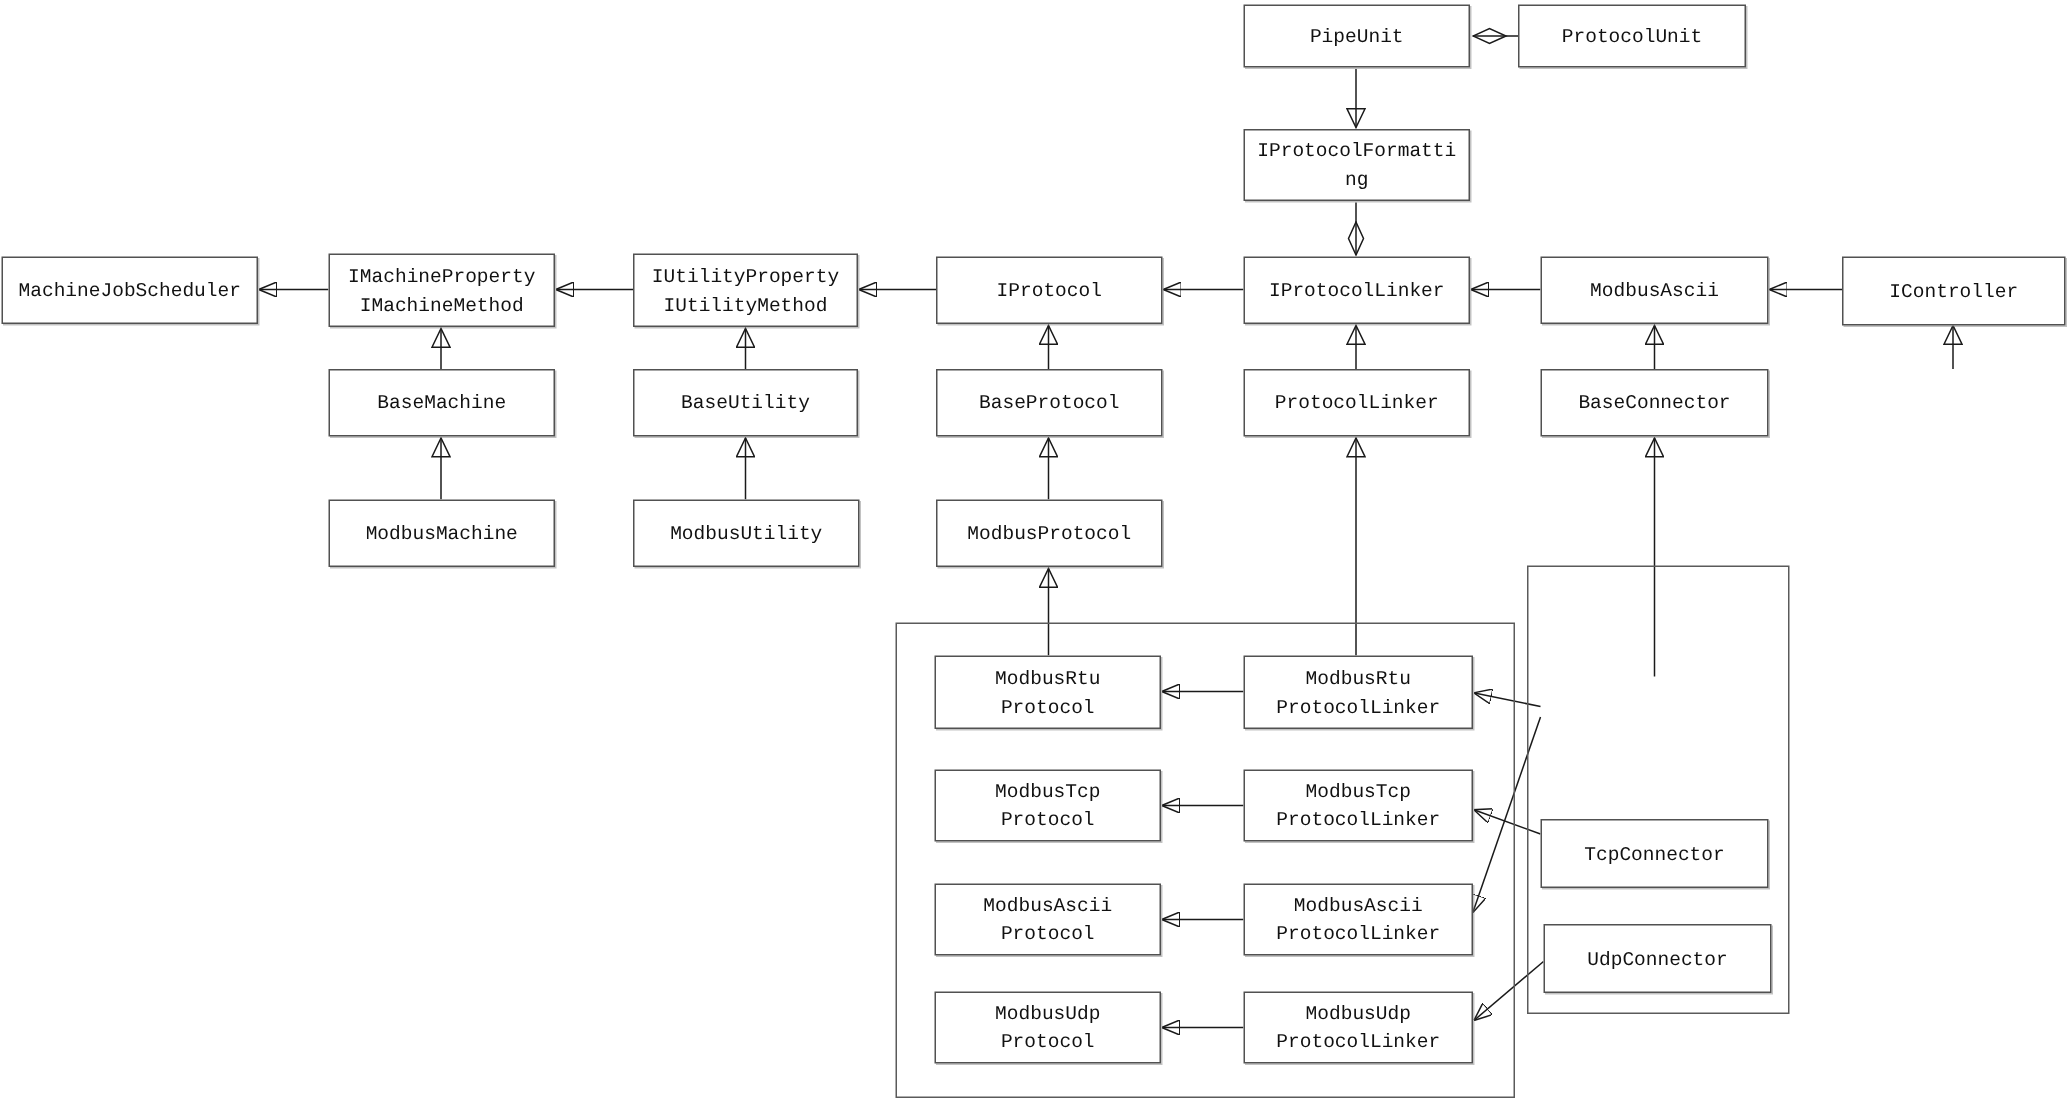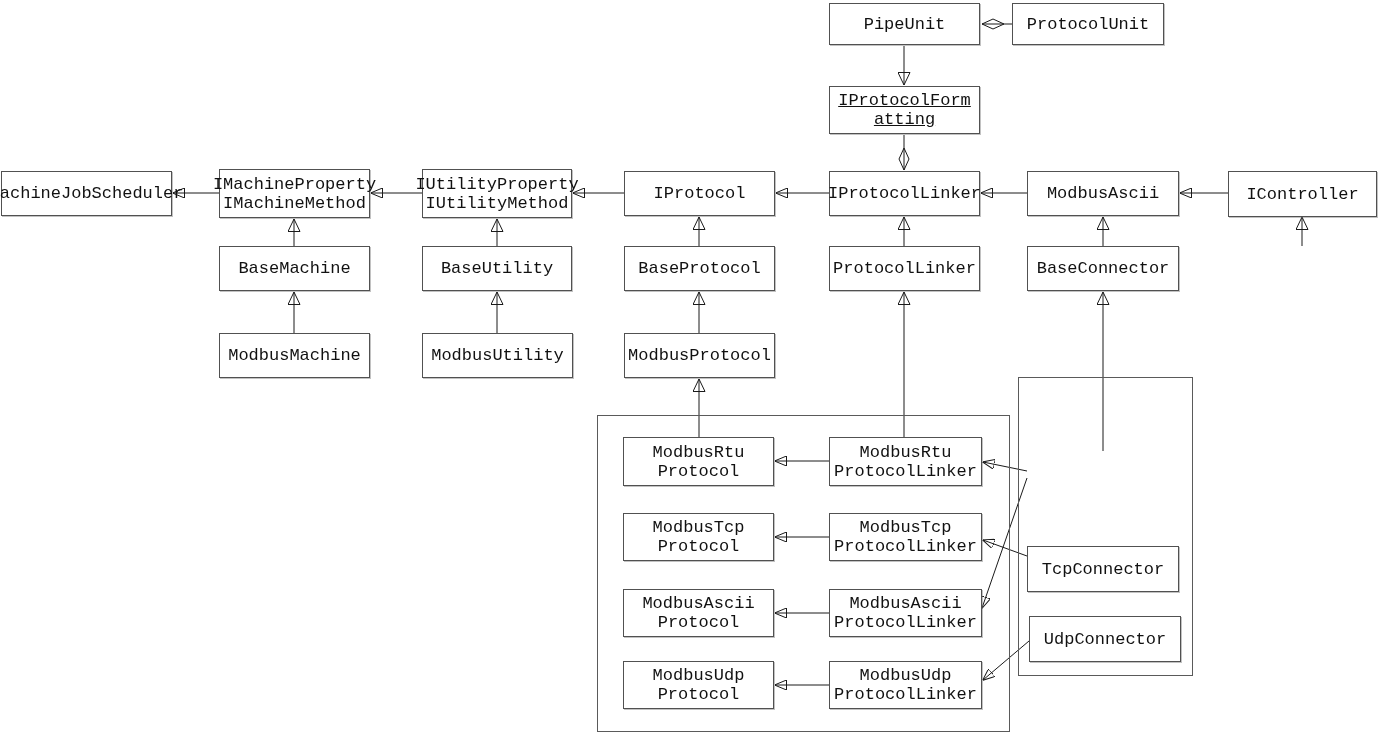--- a/index.html
+++ b/index.html
@@ -1,29 +1,29 @@
 <!DOCTYPE html>
 <html><head>
 <meta charset="utf-8">
 <style>
   html,body{margin:0;padding:0;background:#fff;}
   .canvas{
     position:relative;width:1380px;height:738px;background:#ffffff;
     font-family:"Liberation Mono","DejaVu Sans Mono",monospace;
-    font-size:17px;color:#111;overflow:hidden;
+    font-size:13px;color:#111;overflow:hidden;
   }
   .edges{position:absolute;left:0;top:0;width:1380px;height:738px;pointer-events:none;}
   .group-frame{position:absolute;border:1px solid #5a5a5a;background:transparent;box-sizing:border-box;}
   .node{
     position:absolute;background:#fff;border:1px solid #515151;box-sizing:border-box;
     display:flex;align-items:center;justify-content:center;text-align:center;
     white-space:pre-line;line-height:19px;padding:0 6px;
     box-shadow:1px 1px 0 rgba(120,120,120,.45);
   }
-  .breakall{word-break:break-all;white-space:normal;text-decoration:underline;}
+  .breakall{word-break:break-all;white-space:normal;}
   svg line, svg path{stroke:#1a1a1a;stroke-width:1;fill:none;}
 </style>
 </head>
 <body>
 
 <div class="canvas">
 
   <svg class="edges" width="1380" height="738" viewBox="0 0 1380 738">
     <defs>
       <marker id="mArrow" viewBox="0 0 12 10" refX="11.5" refY="5" markerWidth="12" markerHeight="10" orient="auto" markerUnits="userSpaceOnUse">

